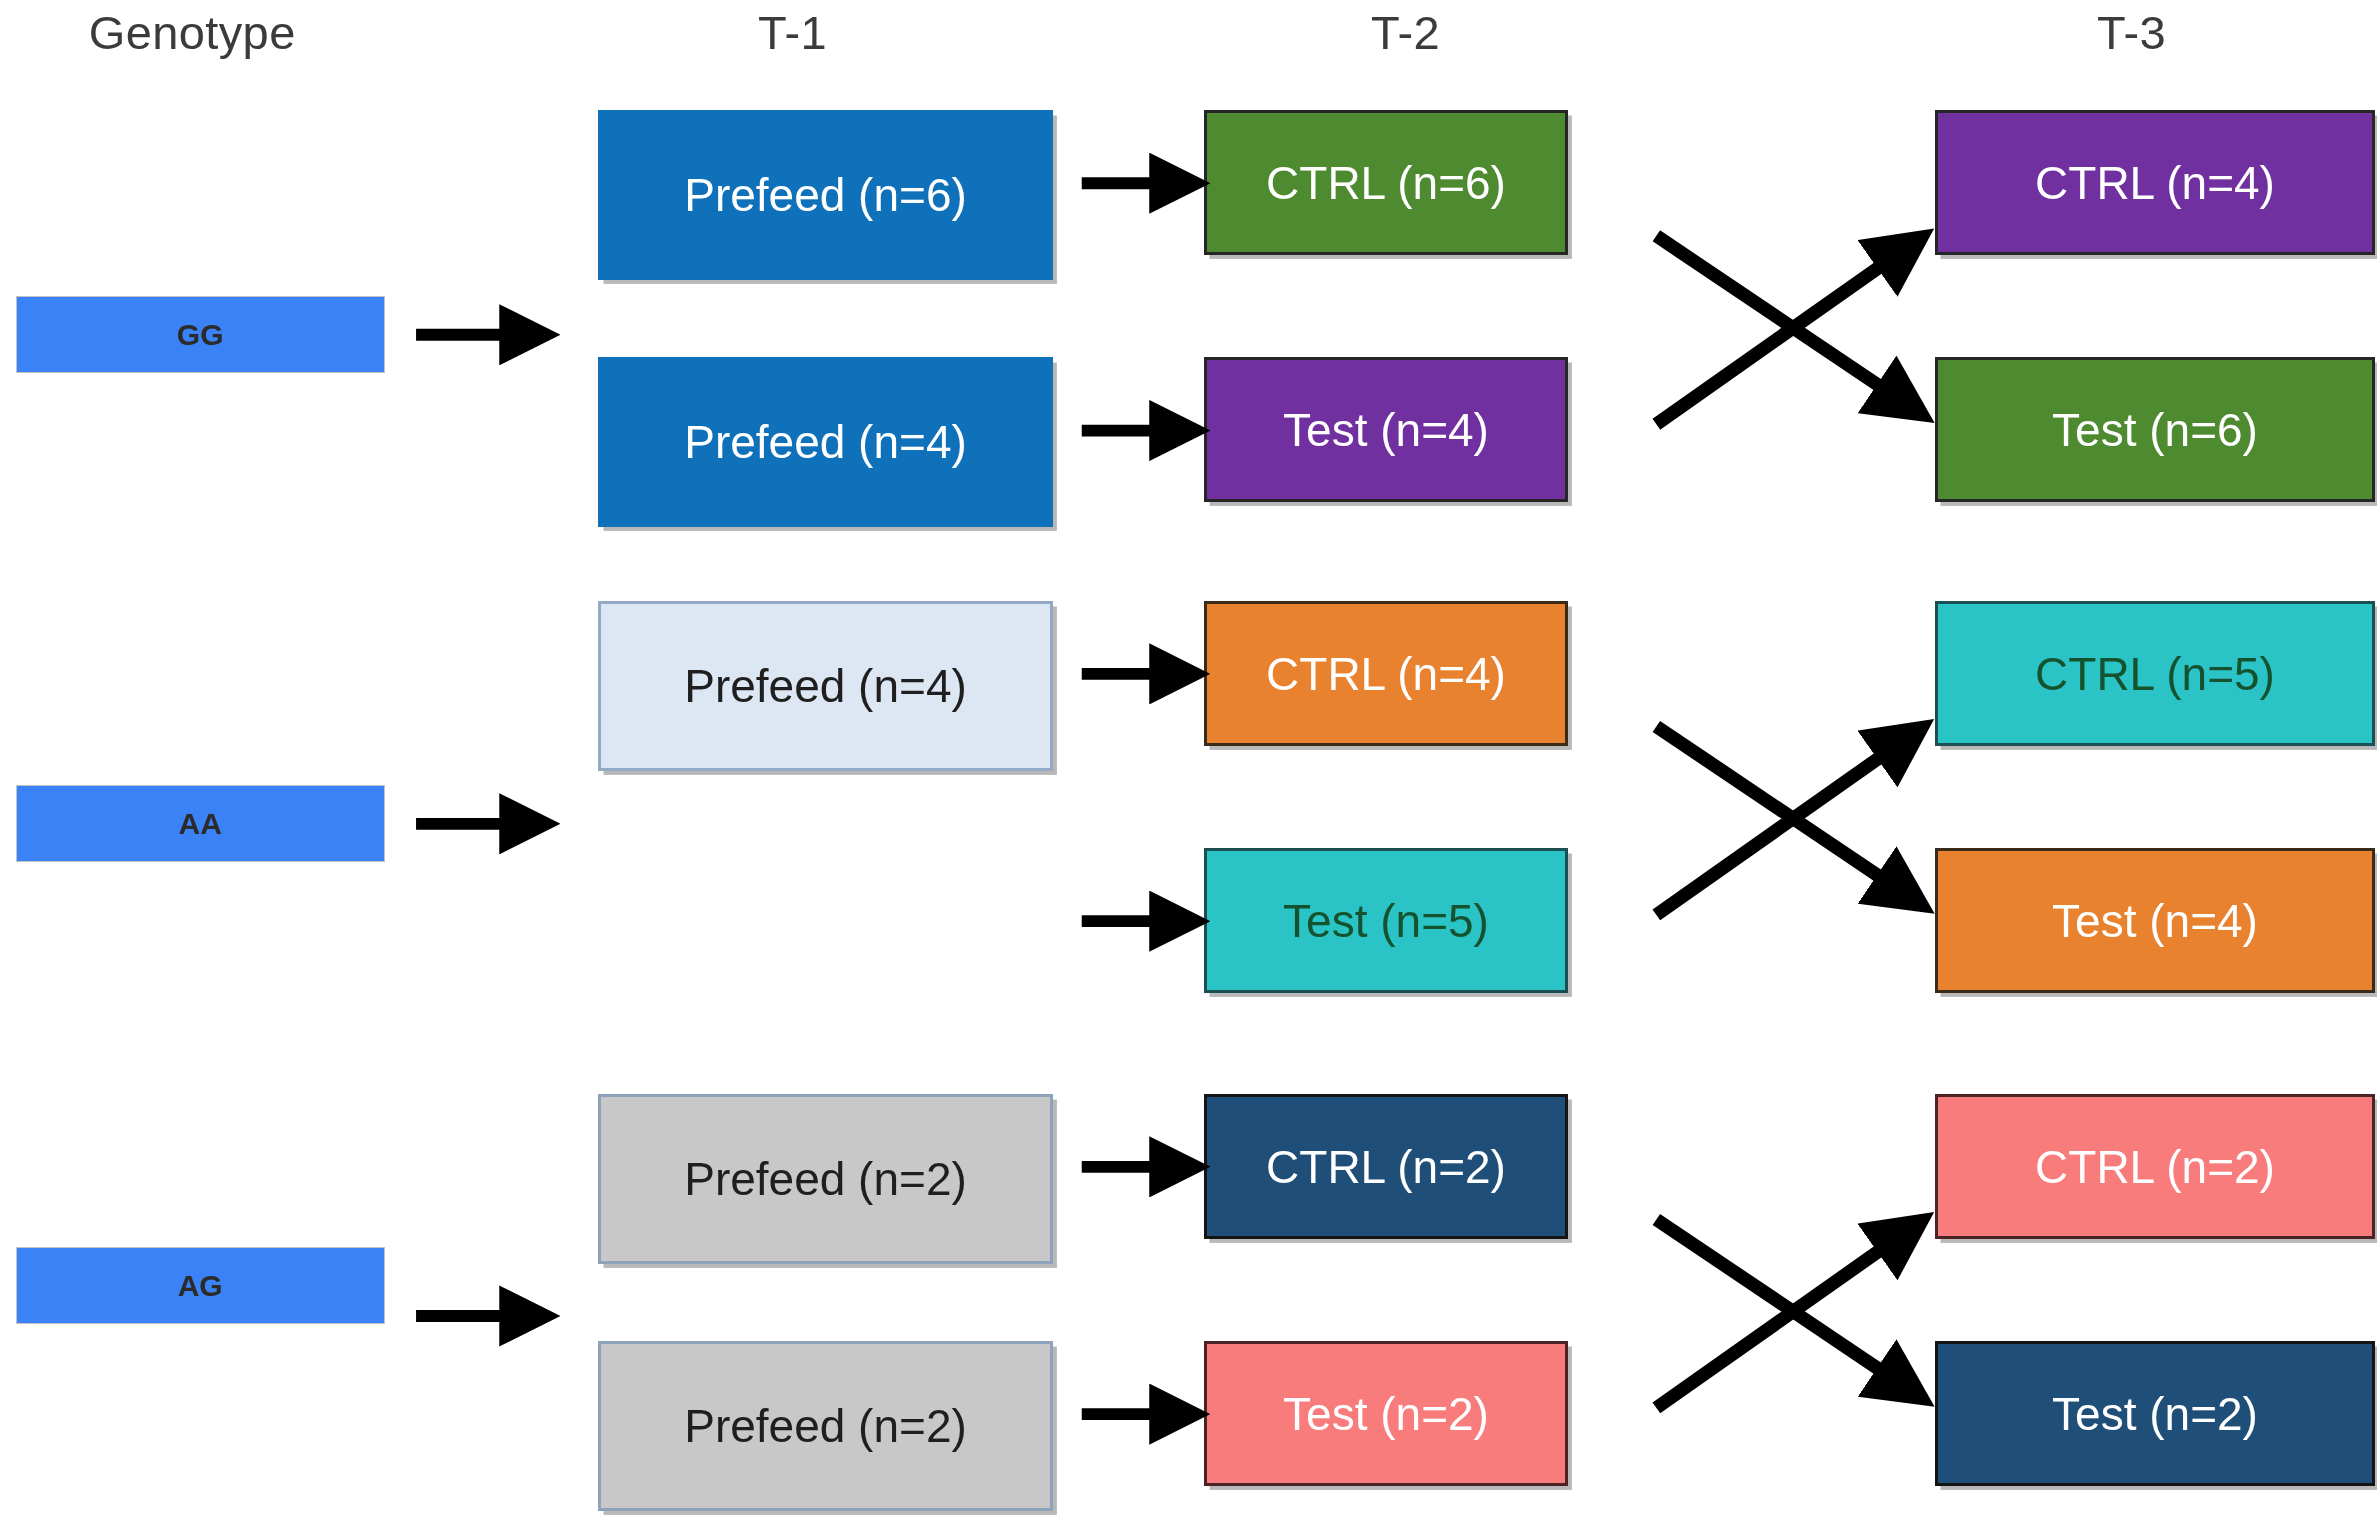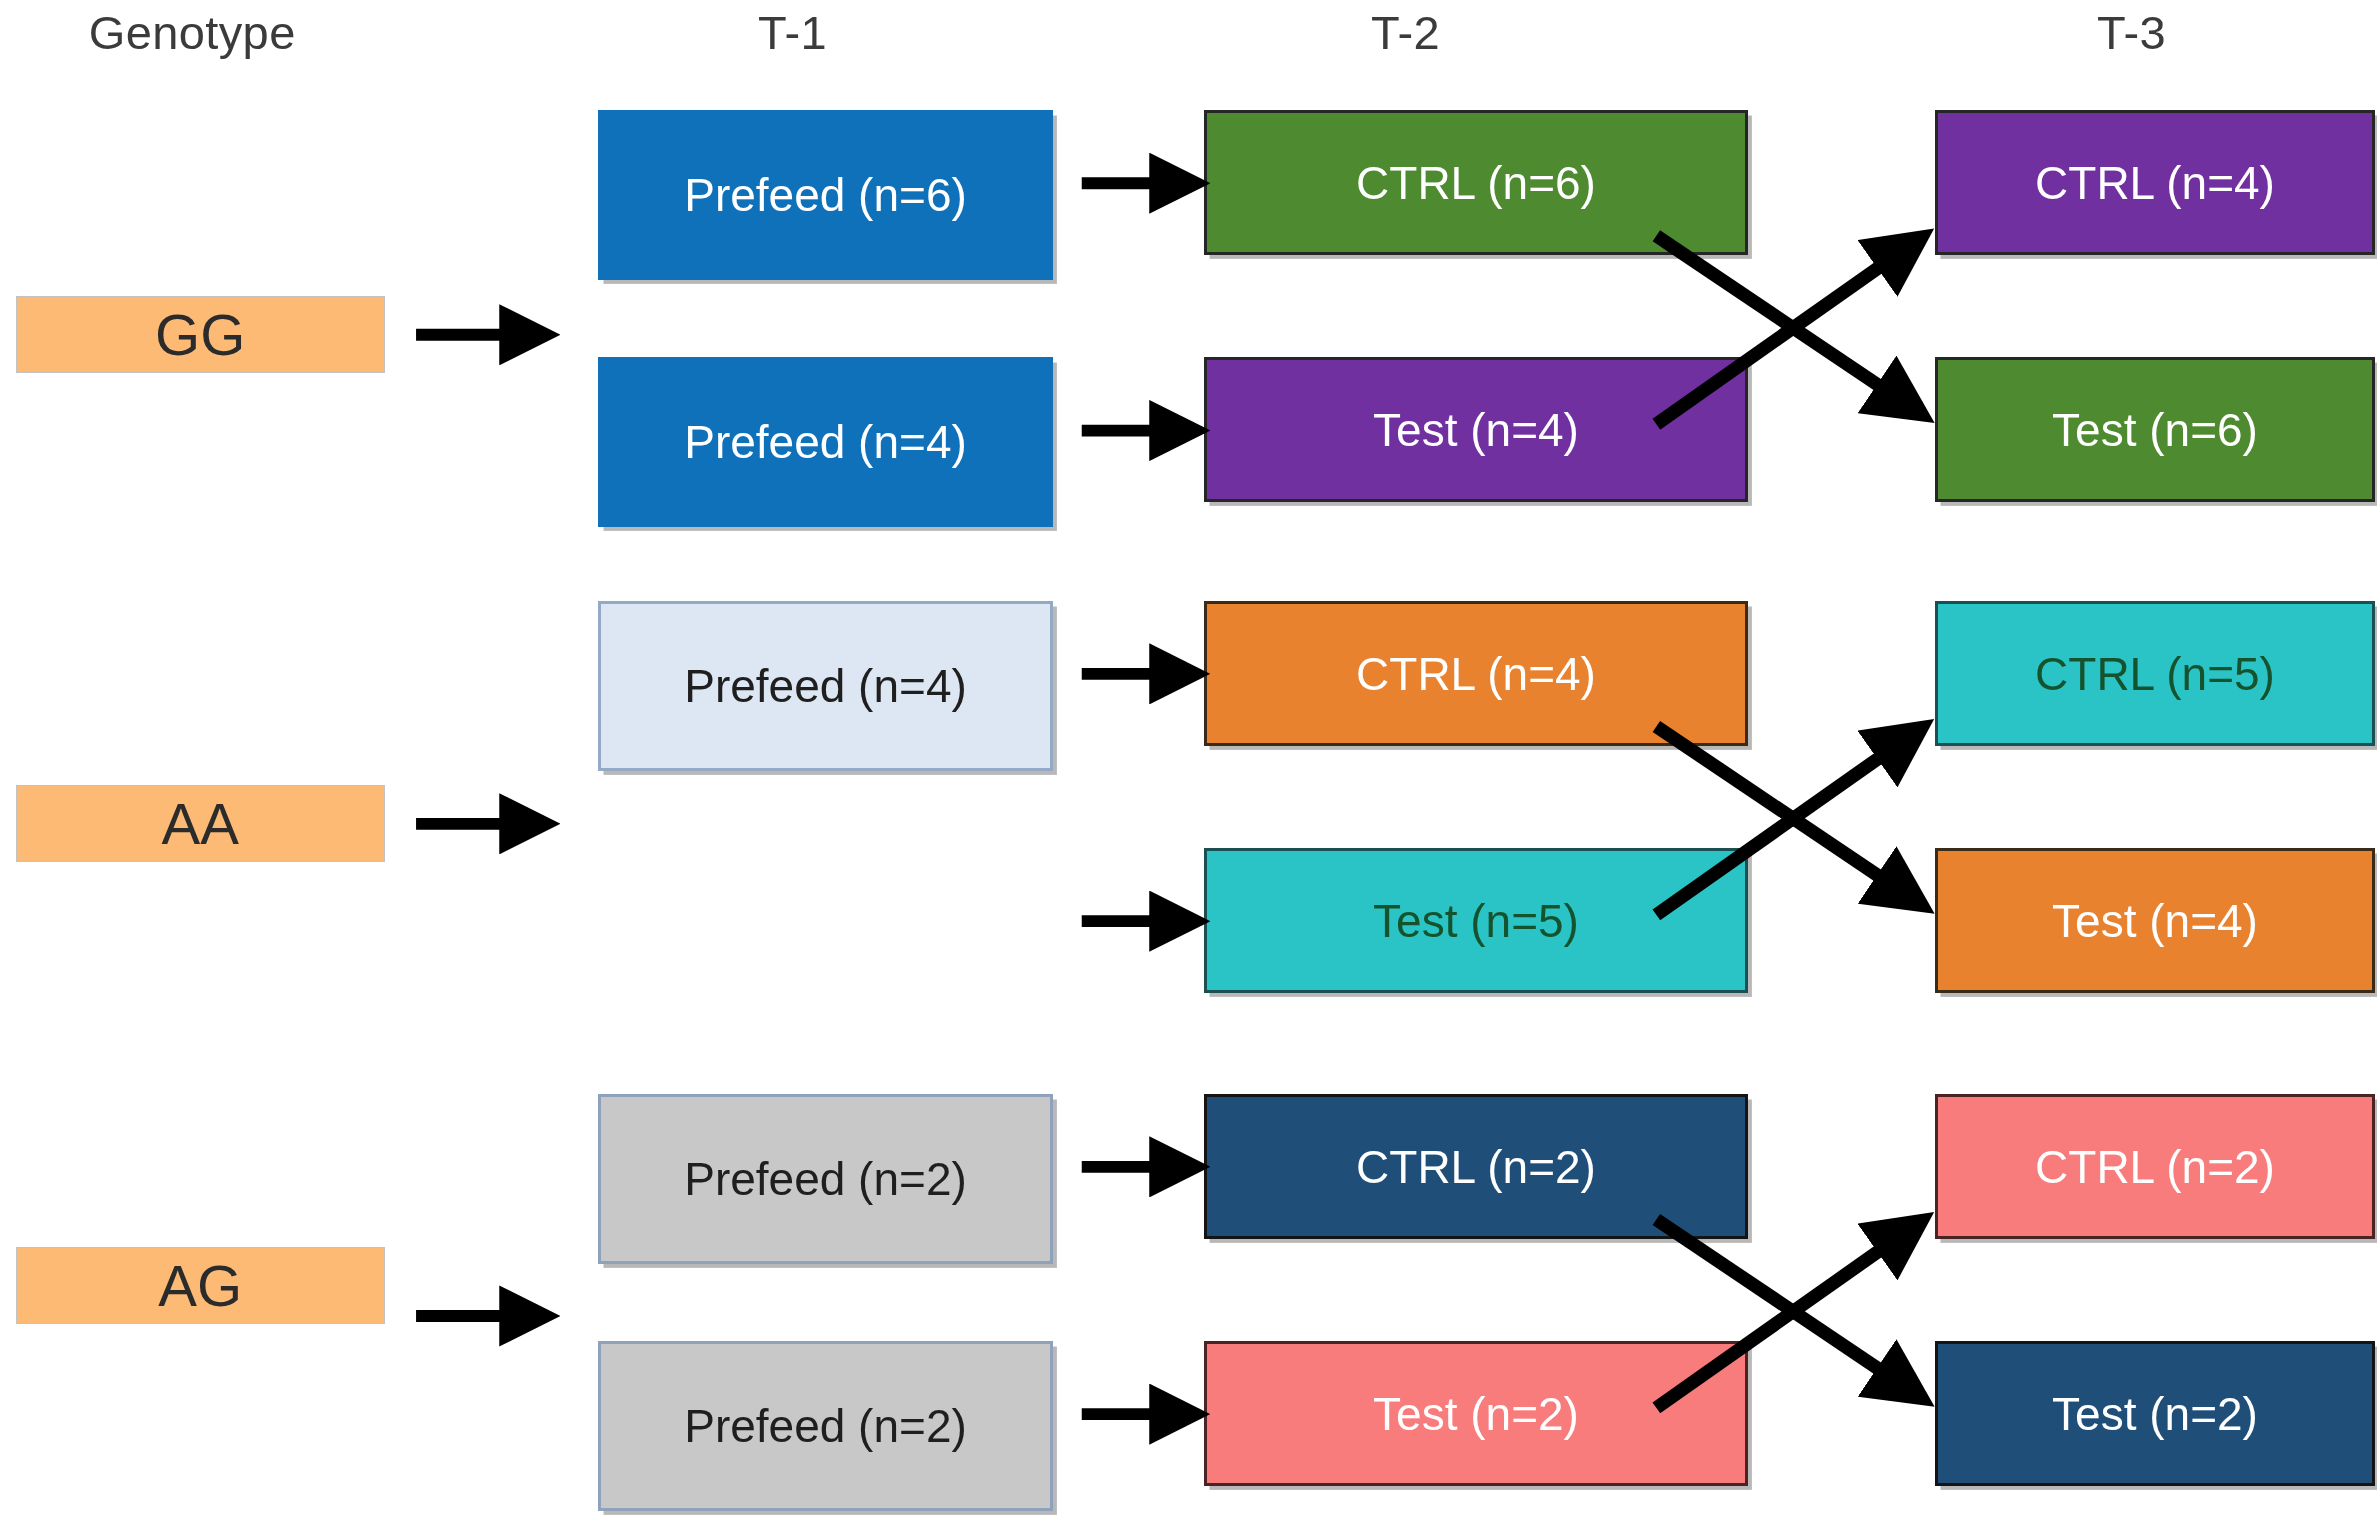--- a/index.html
+++ b/index.html
@@ -47,30 +47,31 @@
   }
   .box.shadowed {
     box-shadow: 4.7px 4.7px 0 -0.8px rgba(0,0,0,0.28);
   }
 
   
   .genotype-chip {
     left: 15.7px;
     width: 369px;
     height: 77px;
-    background: #fdba74;
+    background: #3b82f6;
     border: 0.8px solid #c3c3c3;
     color: #2b2b2b;
-    font-size: 58px;
+    font-size: 30px;
+    font-weight: bold;
   }
 
   
   .t1-box { left: 598px;  width: 455px; height: 170px; }
   
-  .t2-box { left: 1204px; width: 544px; height: 145px; }
+  .t2-box { left: 1204px; width: 364px; height: 145px; }
   
   .t3-box { left: 1935px; width: 440px; height: 145px; }
 
   
   .fill-blue      { background:#1071BB; border:2.4px solid #1071BB; color:#ffffff; }
   .fill-lightblue { background:#DDE7F3; border:3.1px solid #93A9C6; color:#1f1f1f; }
   .fill-gray      { background:#C8C8C8; border:3.1px solid #8fa2bb; color:#1f1f1f; }
   .fill-green     { background:#4E8A2F; border:3.9px solid #262626; color:#ffffff; }
   .fill-purple    { background:#7030A0; border:3.9px solid #262626; color:#ffffff; }
   .fill-orange    { background:#E8822E; border:3.9px solid #3a2a18; color:#ffffff; }

